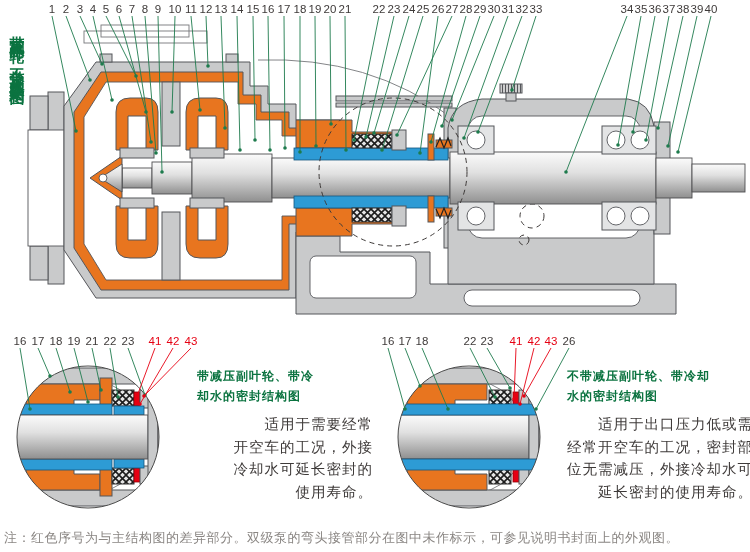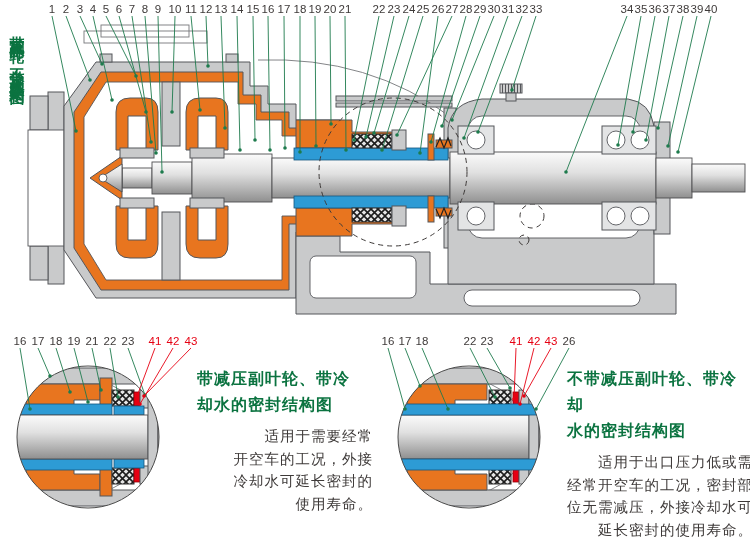--- a/index.html
+++ b/index.html
@@ -20,21 +20,21 @@
   text.num.red{fill:#E60012;}
   line.leader{stroke:#1E7B4D;stroke-width:0.9;fill:none;}
   line.leader.red{stroke:#E60012;}
   circle.dot{fill:#1E7B4D;stroke:none;}
   circle.dot.red{fill:#E60012;}
   
   .v-title{position:absolute;left:6px;top:24px;height:290px;writing-mode:vertical-rl;
            text-orientation:upright;color:#0B7340;font-weight:bold;font-size:15px;
            letter-spacing:2.5px;line-height:22px;}
   .seal-block{position:absolute;}
-  .seal-block .title{color:#0B7340;font-weight:bold;font-size:16px;line-height:26px;
+  .seal-block .title{color:#0B7340;font-weight:bold;font-size:12px;line-height:20px;
                      white-space:pre-line;letter-spacing:1px;}
   .seal-block .body{color:#3E3A39;font-size:14.5px;line-height:22.5px;margin-top:7px;
                     white-space:pre-line;letter-spacing:1px;text-align:right;}
   #block-mid{left:197px;top:366px;width:176px;}
   #block-right{left:567px;top:366px;width:186px;}
   #note{position:absolute;left:4px;top:529px;width:744px;color:#8A8683;font-size:13px;
         letter-spacing:0.5px;}
 </style>
 </head>
 <body>
@@ -398,13 +398,14 @@
 
   <div id="block-right" class="seal-block">
     <div class="title">不带减压副叶轮、带冷却
 水的密封结构图</div>
     <div class="body">　　适用于出口压力低或需
 经常开空车的工况，密封部
 位无需减压，外接冷却水可
 延长密封的使用寿命。</div>
   </div>
 
+  <div id="note">注：红色序号为与主结构图的差异部分。双级泵的弯头接管部分在图中未作标示，可参见说明书封面上的外观图。</div>
 </div>
 
 </body></html>

